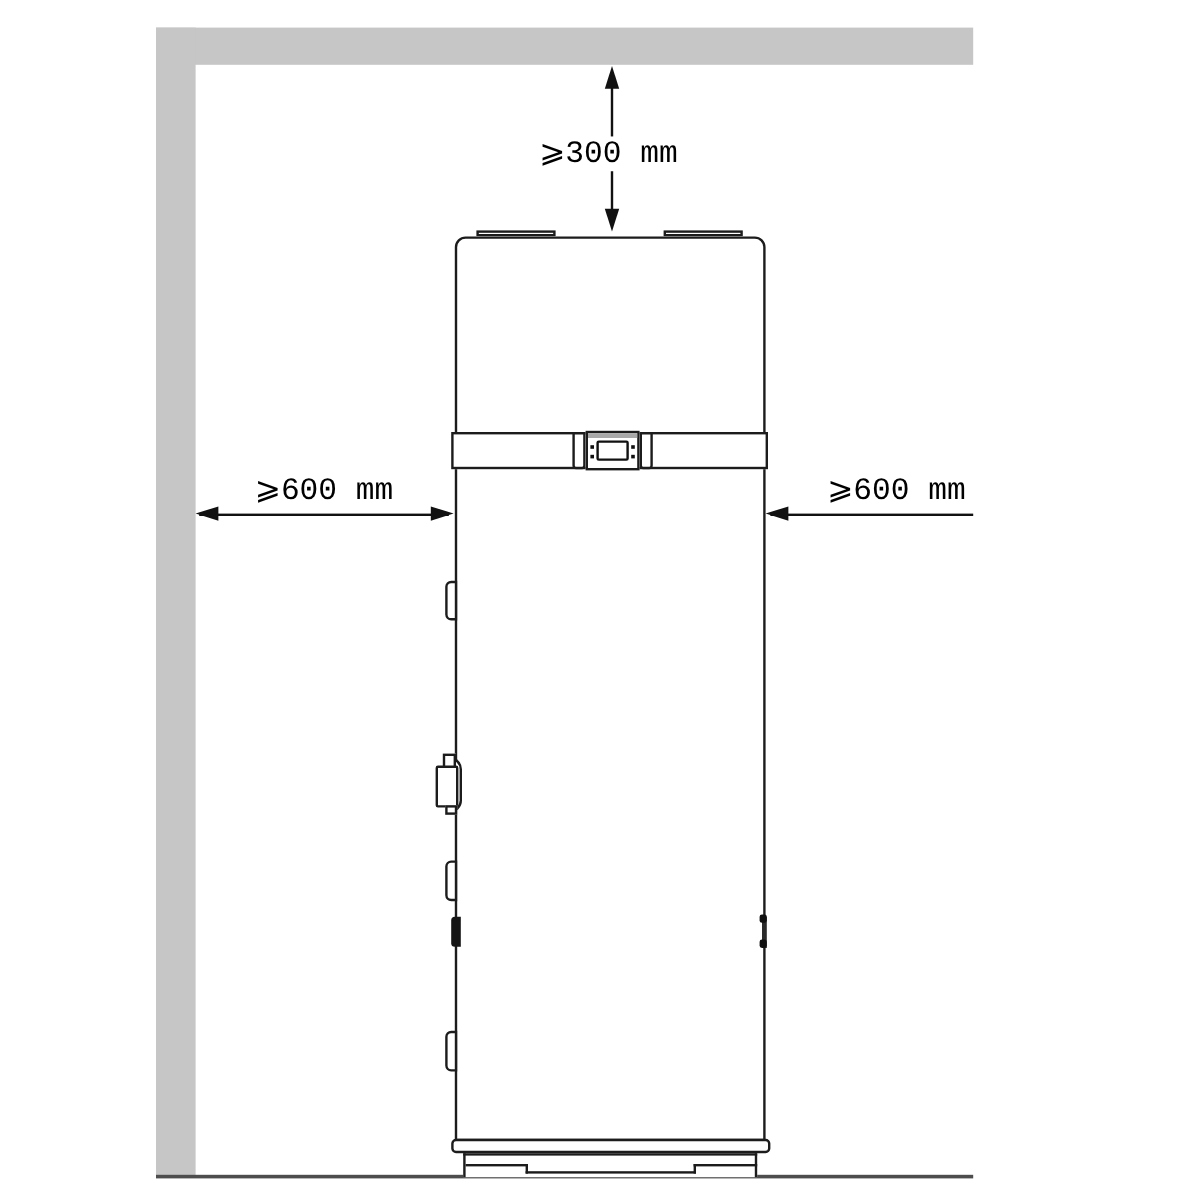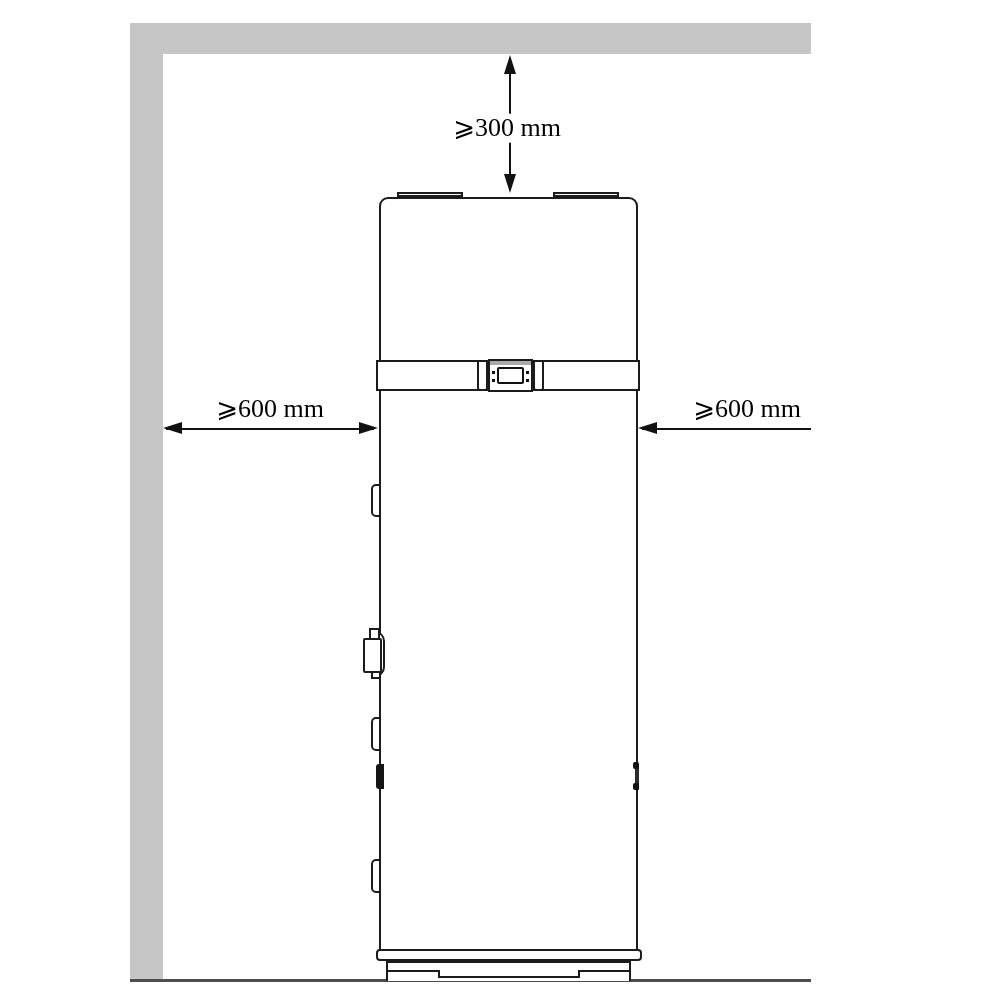--- a/index.html
+++ b/index.html
@@ -3,21 +3,21 @@
 <meta charset="utf-8">
 <style>
   html, body { margin: 0; padding: 0; background: #ffffff; }
   * { box-sizing: border-box; }
   .canvas {
     position: relative;
     width: 811px;
     height: 1000px;
     background: #ffffff;
     overflow: hidden;
-    font-family: Liberation Serif, serif;
+    font-family: Liberation Mono, monospace;
   }
   .abs { position: absolute; }
 
   
   .wall { background: #c6c6c6; }
   .wall-top   { left: 130px; top: 23px; width: 755px; height: 31px; }
   .wall-left  { left: 130px; top: 23px; width: 33px;  height: 958px; }
   .wall-right { left: 852px; top: 23px; width: 33px;  height: 958px; }
   .floor-line { left: 130px; top: 979px; width: 757px; height: 3px; background: #4d4d4d; }
 

